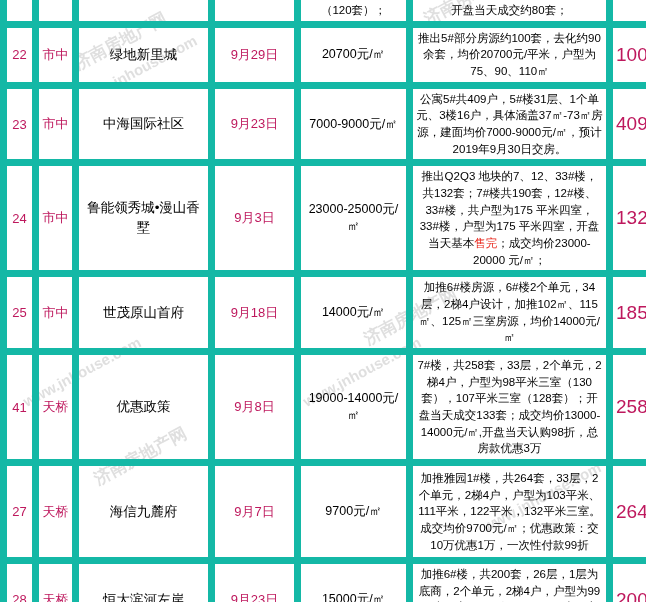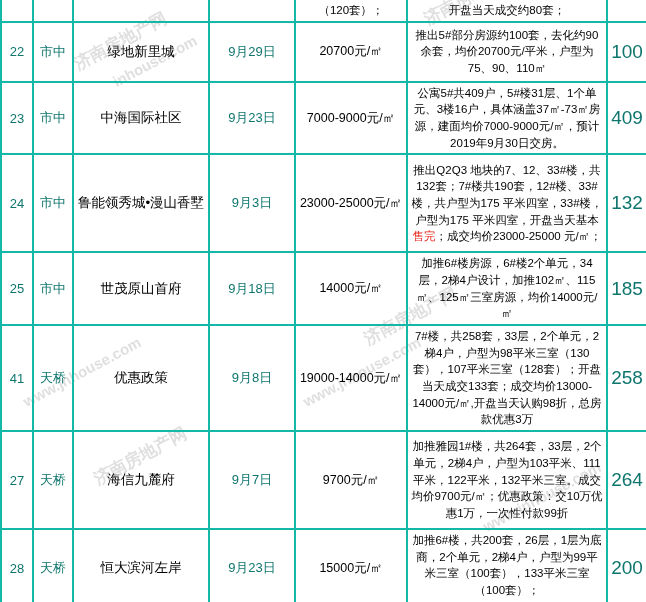--- a/index.html
+++ b/index.html
@@ -16,38 +16,38 @@
     background: #fff;
   }
   table.grid {
     border-collapse: collapse;
     width: 646px;
     table-layout: fixed;
     position: relative;
     z-index: 2;
   }
   table.grid td {
-    border: 2px solid #14b8a6;
+    border: 7px solid #14b8a6;
     vertical-align: middle;
     padding: 2px 3px;
     background: transparent;
   }
   
   col.c-idx   { width: 32px; }
   col.c-dist  { width: 40px; }
   col.c-name  { width: 136px; }
   col.c-date  { width: 86px; }
   col.c-price { width: 112px; }
   col.c-desc  { width: 200px; }
   col.c-cnt   { width: 40px; }
 
   td.idx, td.dist, td.date, td.cnt {
     text-align: center;
     font-size: 13px;
-    color: #0f766e;
+    color: #be185d;
   }
   td.name {
     text-align: center;
     font-size: 13.5px;
     font-weight: normal;
     color: #000;
     line-height: 1.5;
   }
   td.price {
     text-align: center;
@@ -140,21 +140,21 @@
         <td class="desc">公寓5#共409户，5#楼31层、1个单元、3楼16户，具体涵盖37㎡-73㎡房源，建面均价7000-9000元/㎡，预计2019年9月30日交房。</td>
         <td class="cnt">409</td>
       </tr>
 
       <tr style="height:98px;">
         <td class="idx">24</td>
         <td class="dist">市中</td>
         <td class="name">鲁能领秀城•漫山香墅</td>
         <td class="date">9月3日</td>
         <td class="price">23000-25000元/㎡</td>
-        <td class="desc" id="desc-row-24"><span>推出Q2Q3 地块的7、12、33#楼，共132套；7#楼共190套，12#楼、33#楼，共户型为175 平米四室，33#楼，户型为175 平米四室，开盘当天基本</span><span style="color: rgb(232, 37, 27);">售完</span><span>；成交均价23000-25000 元/㎡；</span></td>
+        <td class="desc" id="desc-row-24"><span>推出Q2Q3 地块的7、12、33#楼，共132套；7#楼共190套，12#楼、33#楼，共户型为175 平米四室，33#楼，户型为175 平米四室，开盘当天基本</span><span style="color: rgb(232, 37, 27);">售完</span><span>；成交均价23000-20000 元/㎡；</span></td>
         <td class="cnt">132</td>
       </tr>
 
       <tr style="height:62px;">
         <td class="idx">25</td>
         <td class="dist">市中</td>
         <td class="name">世茂原山首府</td>
         <td class="date">9月18日</td>
         <td class="price">14000元/㎡</td>
         <td class="desc">加推6#楼房源，6#楼2个单元，34层，2梯4户设计，加推102㎡、115㎡、125㎡三室房源，均价14000元/㎡</td>

